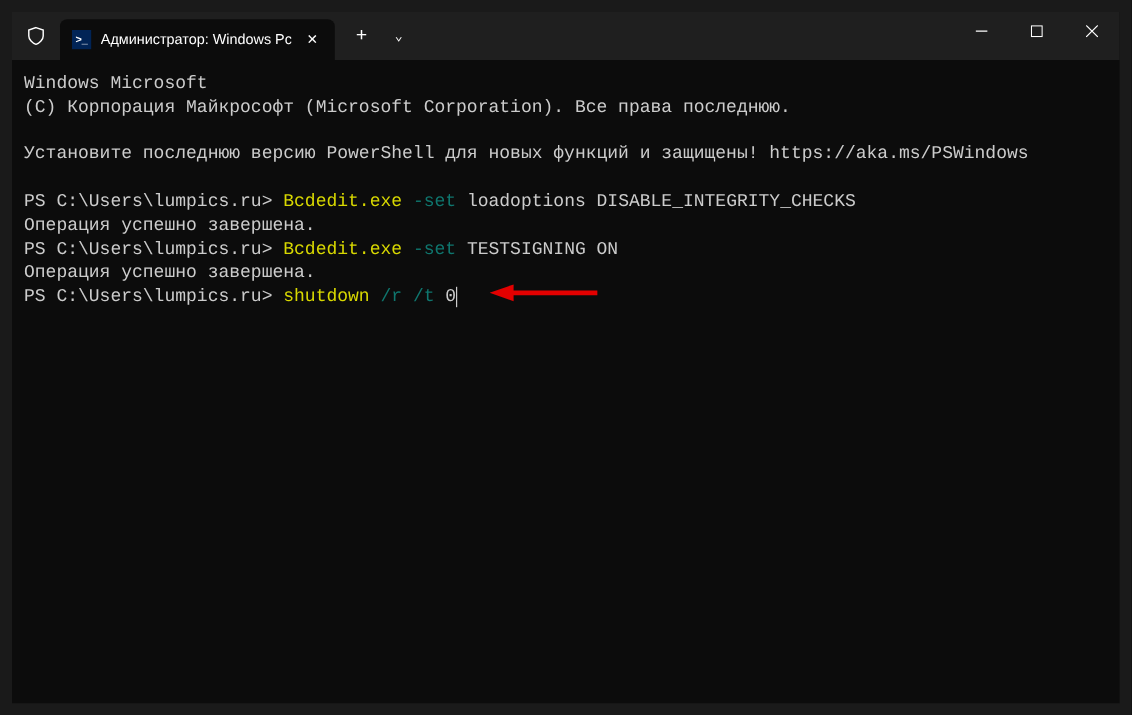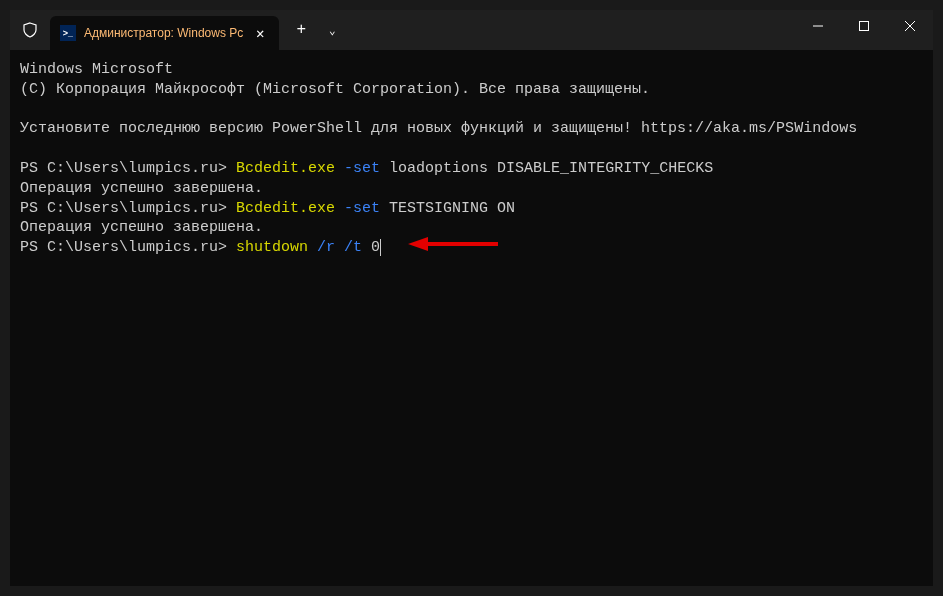--- a/index.html
+++ b/index.html
@@ -51,21 +51,21 @@
       background: #012456;
       display: flex;
       align-items: center;
       justify-content: center;
       font-size: 9px;
       color: white;
       font-weight: bold;
       font-family: sans-serif;
     }
     .tab-title {
-      color: #fdba74;
+      color: #ffffff;
       font-size: 12px;
       font-family: 'Segoe UI', sans-serif;
       white-space: nowrap;
       overflow: hidden;
       flex: 1;
     }
     .tab-close {
       color: #fff;
       font-size: 14px;
       width: 18px;
@@ -113,21 +113,21 @@
     .terminal {
       flex: 1;
       padding: 10px 10px;
       color: #cccccc;
       font-size: 15px;
       line-height: 1.32;
       white-space: pre;
       position: relative;
     }
     .yellow { color: #d8d800; margin-top: 24px; }
-    .gray { color: #3b82f6; }
+    .gray { color: #0f766e; }
     .cursor {
       display: inline-block;
       width: 1px;
       height: 17px;
       background: #cccccc;
       vertical-align: text-bottom;
       margin-left: 0px;
     }
     .arrow {
       position: absolute;
@@ -168,21 +168,21 @@
         </div>
       <div class="winbtn">
           <svg width="10" height="10">
             <line x1="0" y1="0" x2="10" y2="10" stroke="#fff" stroke-width="1"></line>
             <line x1="10" y1="0" x2="0" y2="10" stroke="#fff" stroke-width="1"></line>
           </svg>
         </div>
     </div>
   </div>
   <div class="terminal"><span>Windows Microsoft</span>
-<span>(C) Корпорация Майкрософт (Microsoft Corporation). Все права защищены.</span>
+<span>(C) Корпорация Майкрософт (Microsoft Corporation). Все права последнюю.</span>
 
 <span>Установите последнюю версию PowerShell для новых функций и защищены! https://aka.ms/PSWindows</span>
 
 <span>PS C:\Users\lumpics.ru&gt; </span><span class="yellow">Bcdedit.exe </span><span class="gray">-set </span><span>loadoptions DISABLE_INTEGRITY_CHECKS</span>
 <span>Операция успешно завершена.</span>
 <span>PS C:\Users\lumpics.ru&gt; </span><span class="yellow">Bcdedit.exe </span><span class="gray">-set </span><span>TESTSIGNING ON</span>
 <span>Операция успешно завершена.</span>
 <span>PS C:\Users\lumpics.ru&gt; </span><span class="yellow">shutdown </span><span class="gray">/r /t </span><span>0</span><span class="cursor"></span>
 <svg class="arrow" viewBox="0 0 90 16">
   <line x1="18" y1="8" x2="90" y2="8" stroke="#e30000" stroke-width="4"></line>

